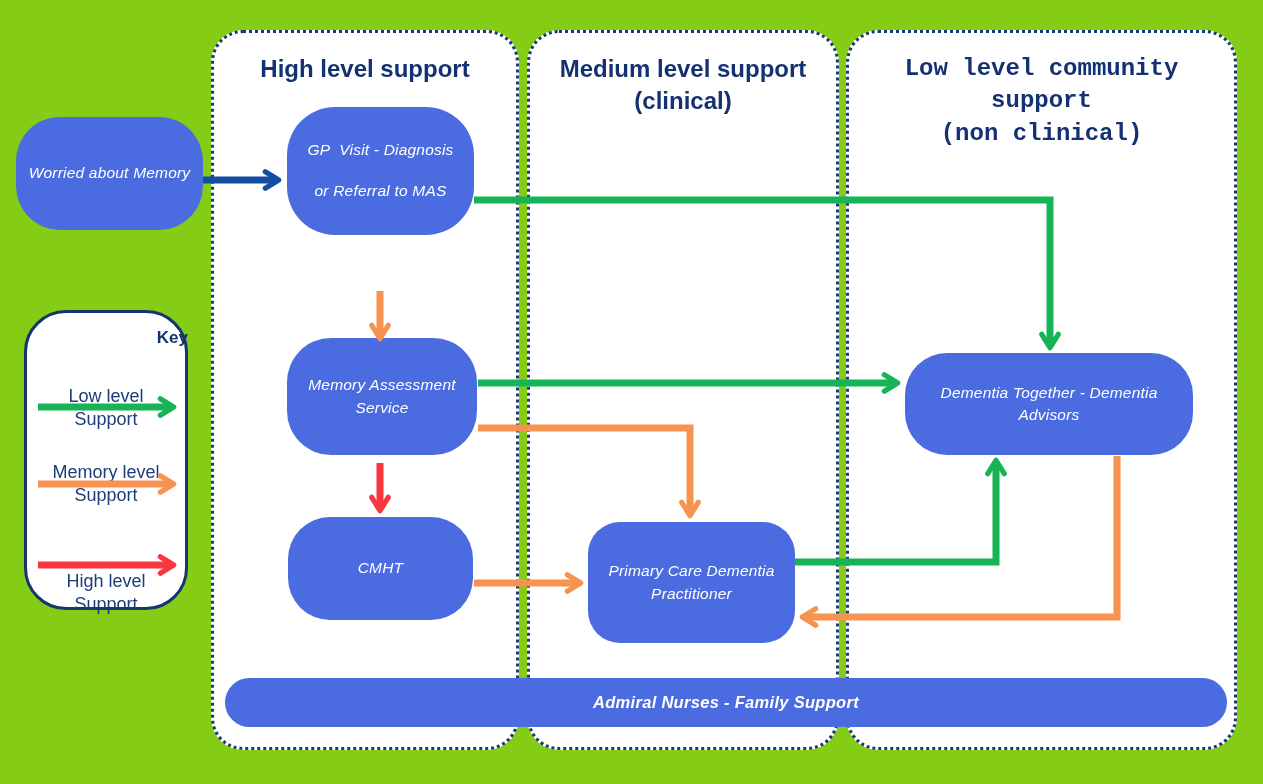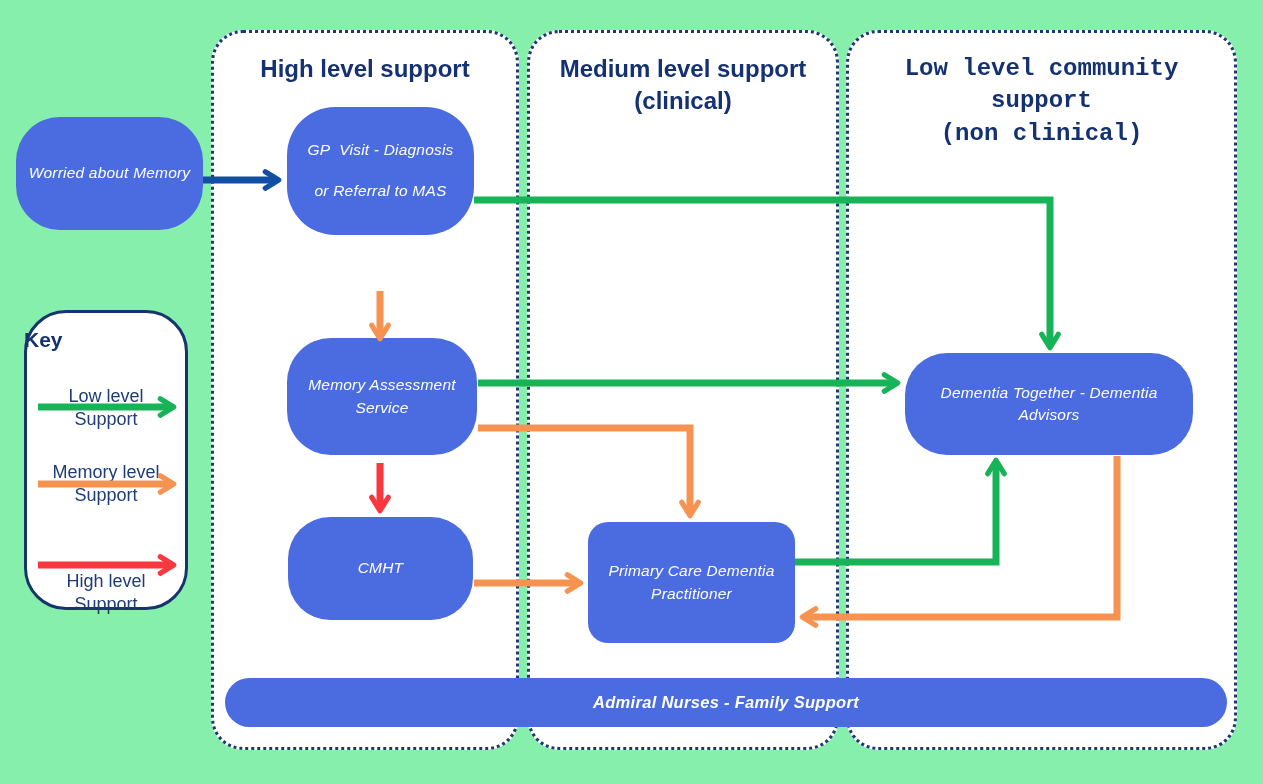--- a/index.html
+++ b/index.html
@@ -5,21 +5,21 @@
   html,body{margin:0;padding:0;}
   body{
     background:#dee8f8;
     font-family:"Liberation Sans", sans-serif;
   }
   .stage{
     position:relative;
     width:1263px;
     height:784px;
     overflow:hidden;
-    background:#86efac;
+    background:#84cc16;
   }
   
   .col{
     position:absolute;
     top:30px;
     height:720px;
     background:#ffffff;
     border:3px dotted #1b3a73;
     border-radius:32px;
     box-sizing:border-box;
@@ -54,41 +54,41 @@
     white-space:pre-line;
     border-radius:40px;
     z-index:2;
     box-sizing:border-box;
     padding:0 10px;
   }
   #node-worried{left:16px;top:117px;width:187px;height:113px;border-radius:44px;}
   #node-gp{left:287px;top:107px;width:187px;height:128px;border-radius:48px;line-height:1.35;}
   #node-mas{left:287px;top:338px;width:190px;height:117px;border-radius:44px;}
   #node-cmht{left:288px;top:517px;width:185px;height:103px;border-radius:42px;text-align:right;}
-  #node-pcdp{left:588px;top:522px;width:207px;height:121px;border-radius:20px;}
+  #node-pcdp{left:588px;top:522px;width:207px;height:121px;border-radius:32px;}
   #node-dta{left:905px;top:353px;width:288px;height:102px;border-radius:42px;}
   #node-admiral{
     left:225px;top:678px;width:1002px;height:49px;
     border-radius:25px;font-weight:700;font-size:16.5px;letter-spacing:.3px;
   }
   
   .keybox{
     position:absolute;
     left:24px;top:310px;width:164px;height:300px;
     background:#ffffff;
     border:3.5px solid #16356d;
     border-radius:42px;
     box-sizing:border-box;
     z-index:2;
   }
   .key-title{
     position:absolute;
     left:24px;top:328px;width:164px;
-    text-align:left;
-    font-size:21px;
+    text-align:right;
+    font-size:17px;
     font-weight:700;
     color:#143272;
     z-index:3;
   }
   .key-item{
     position:absolute;
     left:24px;width:164px;
     text-align:center;
     font-size:18px;
     color:#1d3c78;

